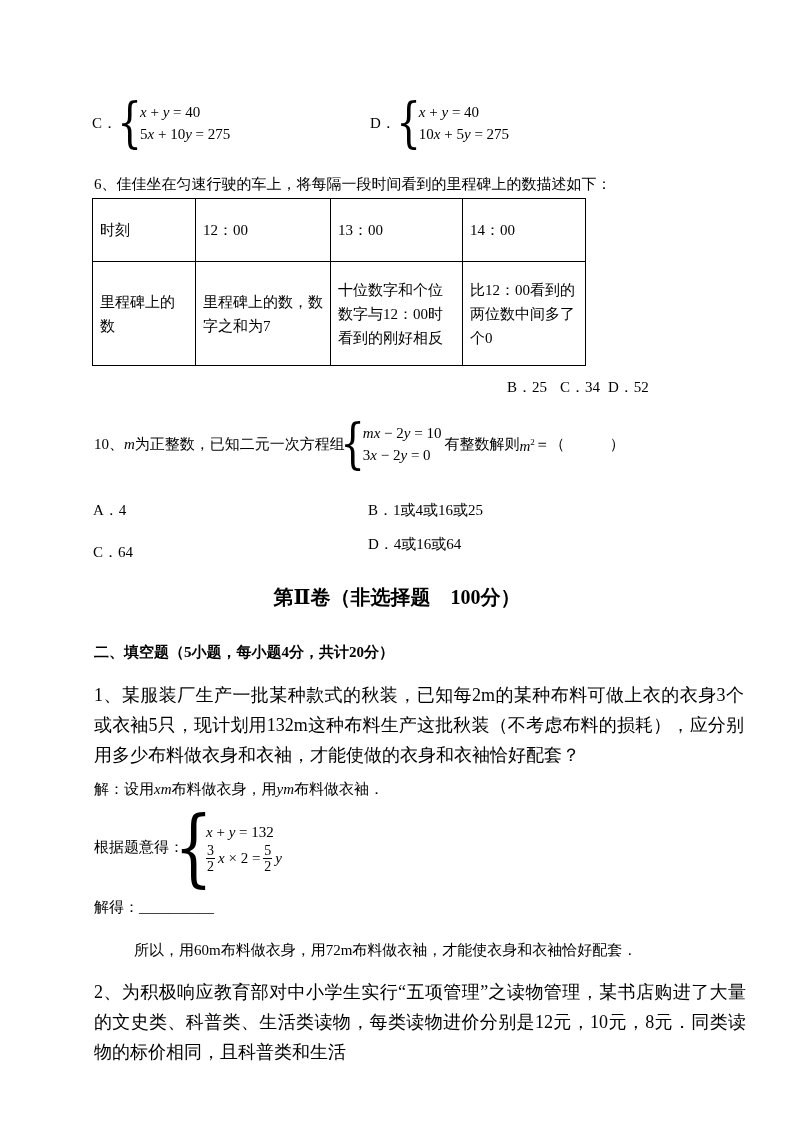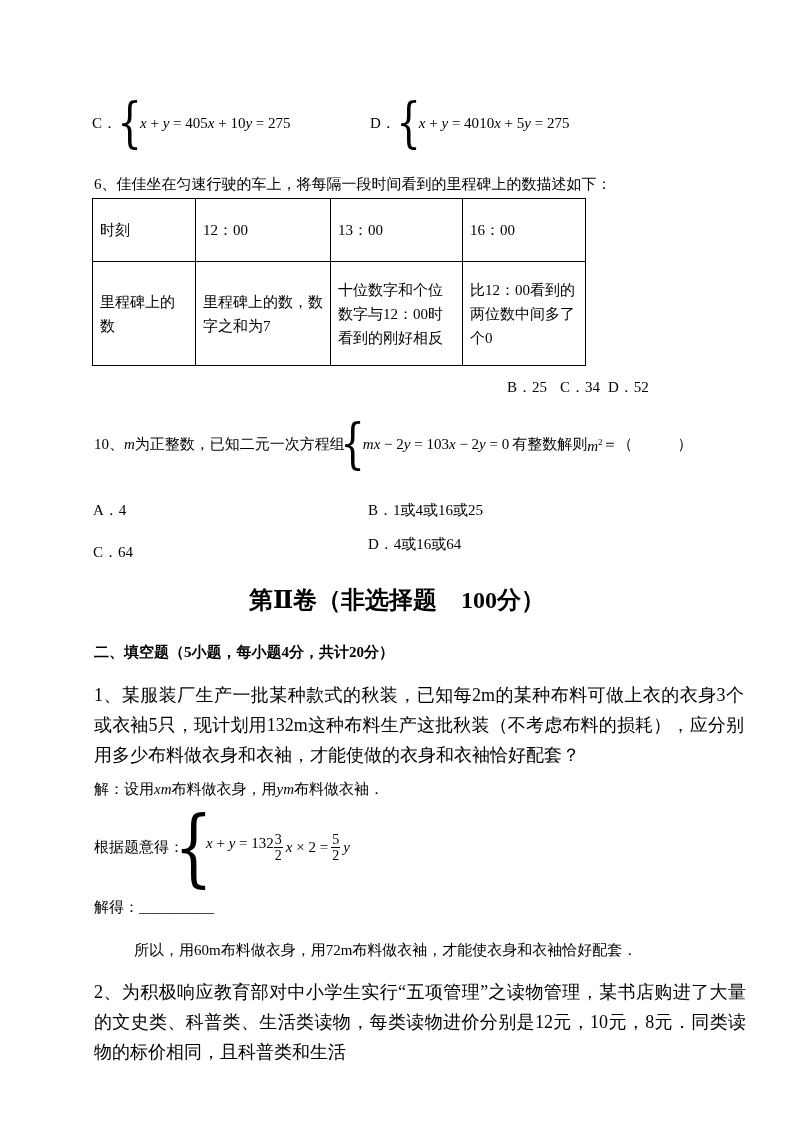--- a/index.html
+++ b/index.html
@@ -15,33 +15,33 @@
   .para { font-size:18px; line-height:30px; text-align:justify; }
   .sys-row { display:flex; align-items:center; }
   .opt-label { font-size:15px; margin-right:5px; }
   .brace {
     display:flex; align-items:center; justify-content:center;
     font-family:"DejaVu Serif",serif; line-height:1;
     transform:scaleX(0.72); transform-origin:center;
   }
   .brace.two { font-size:54px; height:46px; width:15px; }
   .brace.big { font-size:84px; height:70px; width:19px; }
-  .eqs { display:flex; flex-direction:row; justify-content:center; margin-left:3px; }
+  .eqs { display:flex; flex-direction:column; justify-content:center; margin-left:3px; }
   .eq { font-size:15px; line-height:22px; white-space:nowrap; }
   .eq i, .t i, .para i { font-style:italic; }
   .frac-line { display:flex; align-items:center; line-height:30px; }
   .frac { display:inline-flex; flex-direction:column; align-items:center; margin-right:3px; font-size:14px; line-height:15px; }
   .frac .den { border-top:1px solid #000; padding:0 1px; }
   .frac + span { margin-right:3px; }
   .msq sup { font-size:9px; }
   .mtable { border-collapse:collapse; table-layout:fixed; }
   .mtable td { border:1px solid #000; font-size:15px; line-height:24px; padding:4px 7px; vertical-align:middle; word-break:break-all; }
   .mtable .hrow td { height:63px; }
   .mtable .brow td { height:104px; }
-  .sec-title { font-size:24px; font-weight:bold; text-align:center; width:100%; }
+  .sec-title { font-size:20px; font-weight:bold; text-align:center; width:100%; }
   .sub-head { font-size:15px; font-weight:bold; }
 </style>
 </head>
 <body>
 
 <div class="page">
 
   <div class="abs sys-row" style="left:92px; top:100px;">
     <span class="opt-label">C．</span>
     <span class="brace two">{</span>
@@ -67,21 +67,21 @@
         <col style="width:103px">
         <col style="width:135px">
         <col style="width:132px">
         <col style="width:123px">
       </colgroup>
     <tbody>
         <tr class="hrow">
       <td>时刻</td>
       <td>12：00</td>
       <td>13：00</td>
-      <td>16：00</td>
+      <td>14：00</td>
     </tr>
     <tr class="brow">
       <td>里程碑上的数</td>
       <td>里程碑上的数，数字之和为7</td>
       <td>十位数字和个位数字与12：00时看到的刚好相反</td>
       <td>比12：00看到的两位数中间多了个0</td>
     </tr>
   </tbody>
     </table>
 

